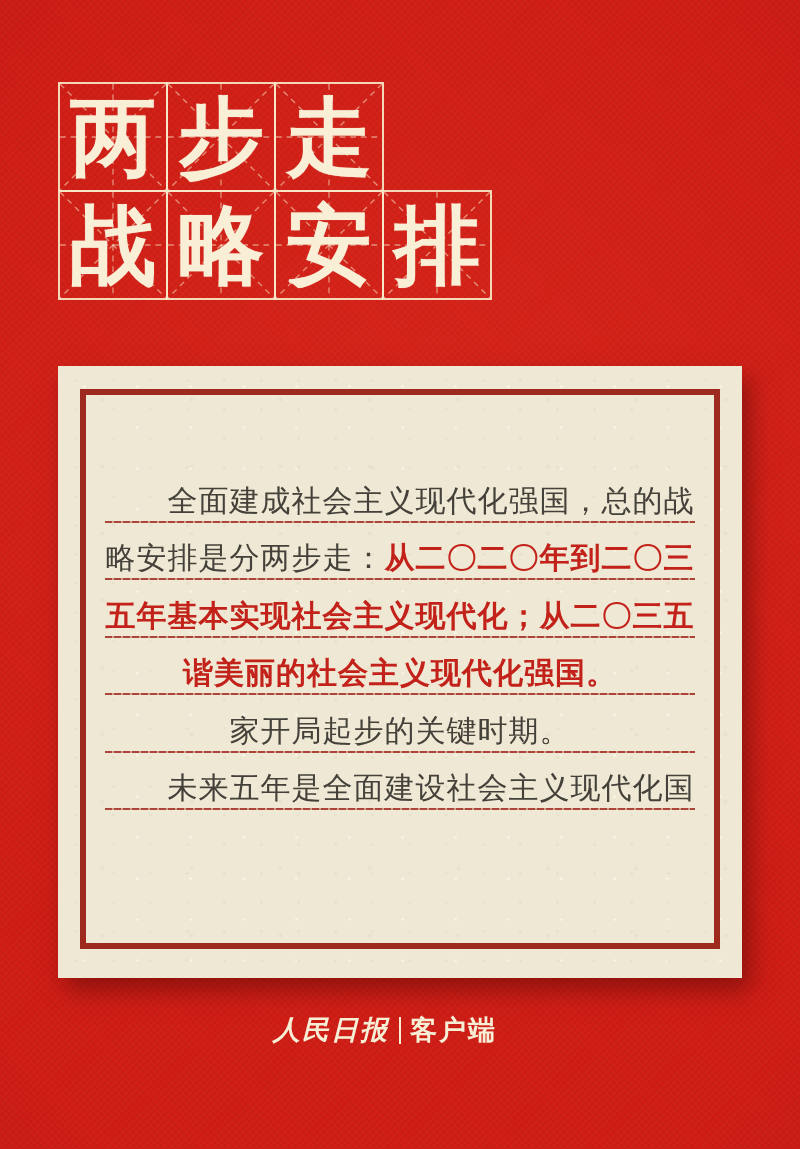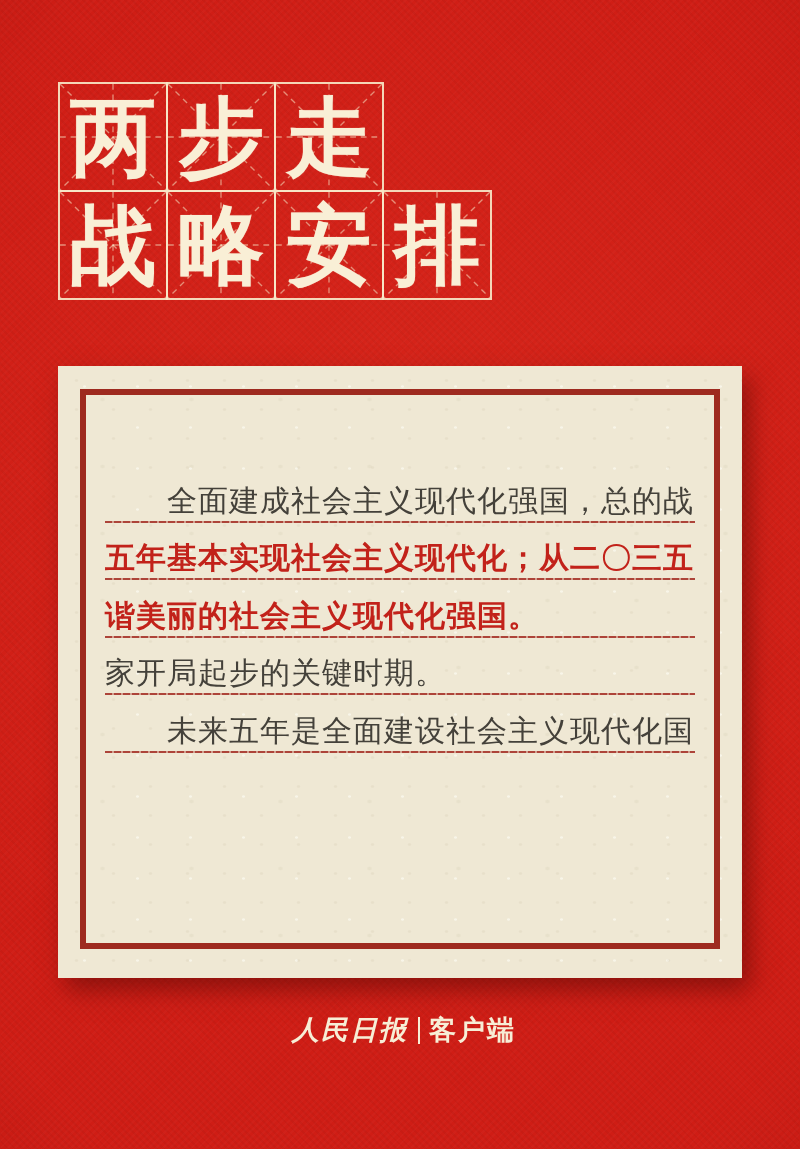--- a/index.html
+++ b/index.html
@@ -43,34 +43,34 @@
     box-shadow:8px 12px 22px rgba(80,6,3,0.5);
   }
   .frame{
     position:absolute; left:22px; right:22px; top:23px; bottom:29px;
     border:6px solid #9e2a1f;
   }
   .text-block{ margin:70px 19px 0 19px; }
   .quote-line{
     position:relative; height:57.5px;
     display:flex; align-items:flex-end; padding-bottom:7px;
-    font-size:30px; line-height:1; letter-spacing:1px; white-space:nowrap;
+    font-size:30px; line-height:1; letter-spacing:1px; white-space:nowrap;justify-content:center;
   }
   .quote-line::after{
     content:""; position:absolute; left:0; right:0; bottom:0; height:2px;
     background:repeating-linear-gradient(90deg,
       #ad4439 0 7px, rgba(173,68,57,0.45) 7px 9px);
   }
   .quote-line.indent{ padding-left:62px; }
   .seg-dark{ color:#44413a; }
   .seg-red{ color:#c2221a; font-weight:bold; }
 
   
   .footer-logo{
-    position:absolute; left:404px; top:1012px; transform:translateX(-50%);
+    position:absolute; left:385px; top:1012px; transform:translateX(-50%);
     display:flex; align-items:center; white-space:nowrap; color:#f7eed6;
   }
   .brand-script{
     font-family:"DejaVu Serif", serif; font-style:italic; font-weight:bold;
     font-size:27px; letter-spacing:2px;
   }
   .logo-divider{
     display:inline-block; width:2px; height:27px; margin:0 9px 0 10px;
     background:#f7eed6;
   }
@@ -151,20 +151,24 @@
       </div>
     </div>
 
   <div class="card">
     <div class="frame">
       <div class="text-block" id="textBlock">
           <div class="quote-line indent">
             <span class="seg-dark">全面建成社会主义现代化强国，总的战</span>
           </div>
           <div class="quote-line">
+            <span class="seg-dark">略安排是分两步走：</span>
+            <span class="seg-red">从二〇二〇年到二〇三</span>
+          </div>
+          <div class="quote-line">
             <span class="seg-red">五年基本实现社会主义现代化；从二〇三五</span>
           </div>
           <div class="quote-line">
             <span class="seg-red">谐美丽的社会主义现代化强国。</span>
           </div>
           <div class="quote-line">
             <span class="seg-dark">家开局起步的关键时期。</span>
           </div>
           <div class="quote-line indent">
             <span class="seg-dark">未来五年是全面建设社会主义现代化国</span>

